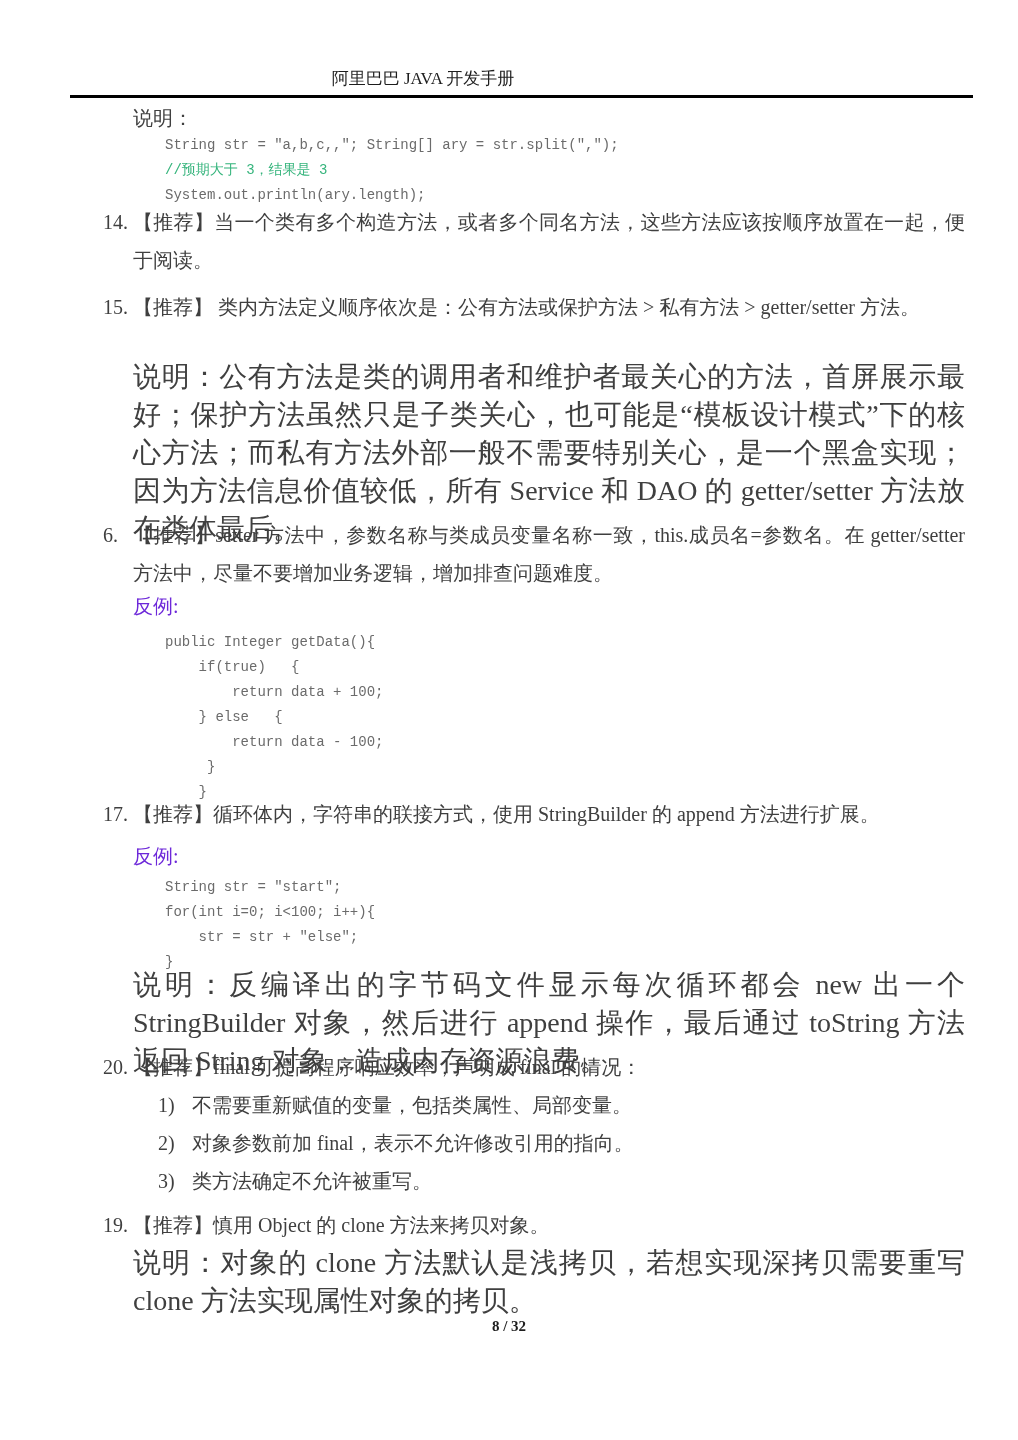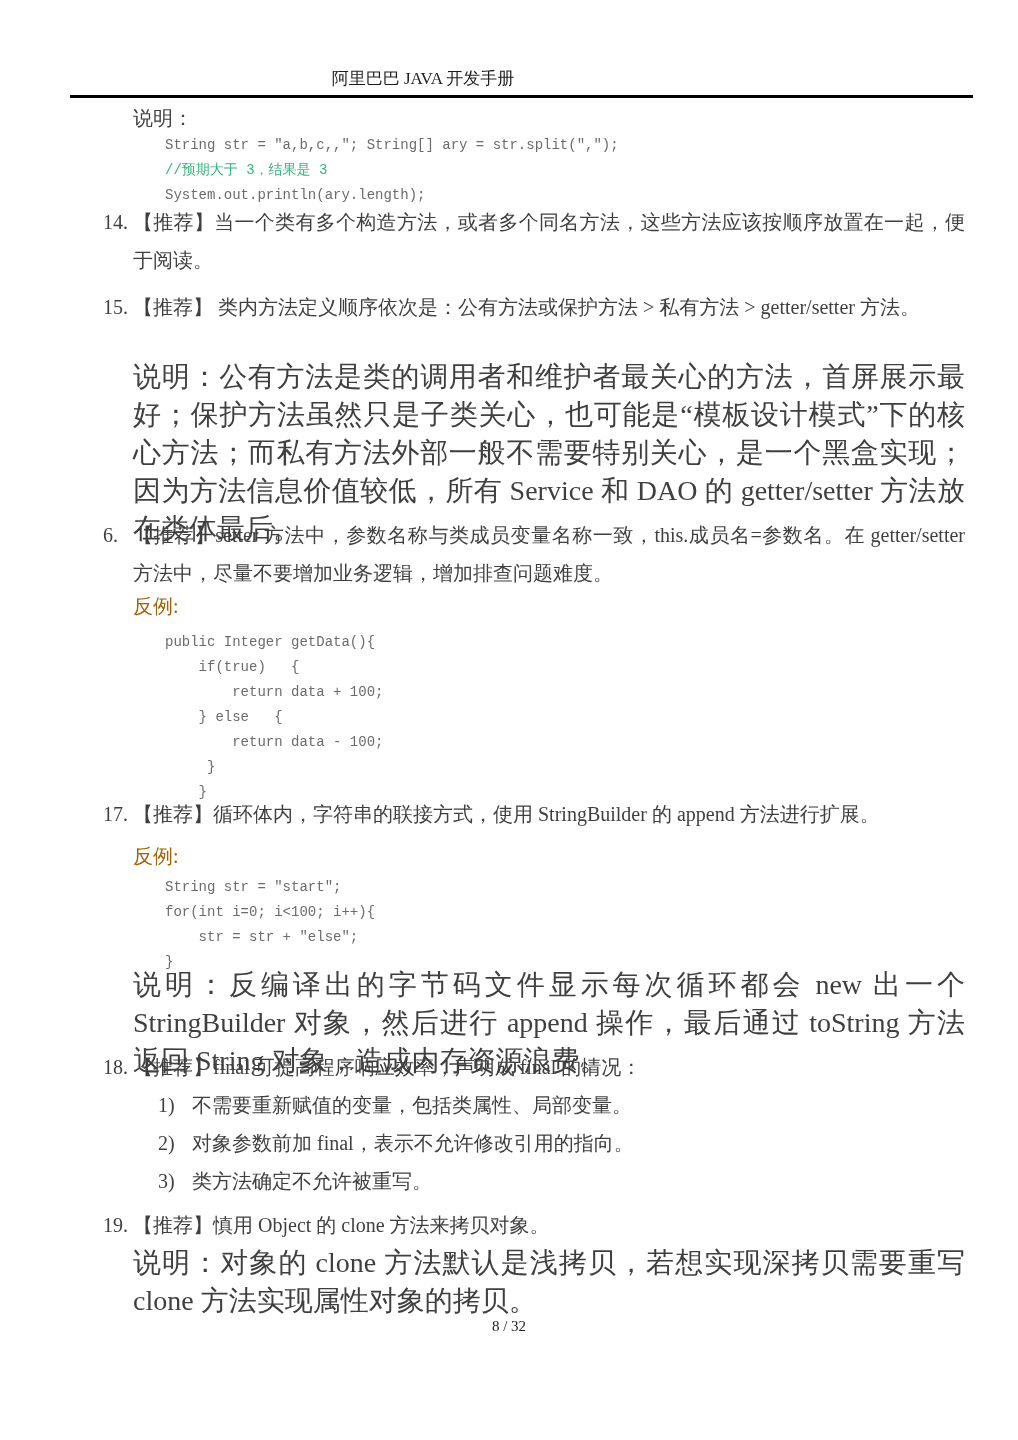--- a/index.html
+++ b/index.html
@@ -23,39 +23,39 @@
   .item{
     left:103px;width:862px;padding-left:30px;box-sizing:border-box;
     font-size:20px;line-height:38px;text-align:justify;
   }
   .item .num{position:absolute;left:0;top:0;}
   .note{
     left:133px;width:832px;
     font-size:28px;line-height:38px;text-align:justify;
   }
   .label-note{color:#404040;}
-  .label-counter{color:#a16207;}
+  .label-counter{color:#6d28d9;}
   .counter-line{left:133px;font-size:20px;line-height:30px;}
   .note-label-line{left:133px;font-size:20px;line-height:30px;}
   .code{
     left:165px;
     font-family:"Liberation Mono", monospace;
     font-size:14px;line-height:25px;color:#6b6b6b;
   }
   .code .cl{white-space:pre;}
   .code .green{color:#35b47c;}
   .sublist{
     left:158px;width:807px;
     font-size:20px;line-height:38px;
   }
   .subrow{position:relative;padding-left:34px;}
   .subrow .snum{position:absolute;left:0;top:0;}
   .footer{
     position:absolute;top:1316px;left:0;width:1018px;
-    text-align:center;font-size:15px;font-weight:normal;color:#1d1d1d;line-height:20px;
+    text-align:center;font-size:15px;font-weight:bold;color:#1d1d1d;line-height:20px;
   }
 </style>
 </head>
 <body>
 
 <div class="page">
 
   <div class="header-title">阿里巴巴 JAVA 开发手册</div>
   <div class="header-rule"></div>
 
@@ -116,21 +116,21 @@
     <div class="cl">for(int i=0; i&lt;100; i++){</div>
     <div class="cl">    str = str + ″else″;</div>
     <div class="cl">}</div>
   </div>
 
   <div class="blk note" style="top:966px">
     <span class="label-note">说明：</span><span>反编译出的字节码文件显示每次循环都会 new 出一个 StringBuilder 对象，然后进行 append 操作，最后通过 toString 方法返回 String 对象，造成内存资源浪费。</span>
   </div>
 
   <div class="blk item" style="top:1048px">
-    <span class="num">18.</span>
+    <span class="num">20.</span>
     <span>【推荐】final 可提高程序响应效率，声明成 final 的情况：</span>
   </div>
 
   <div class="blk sublist" style="top:1086px">
     <div class="subrow">
       <span class="snum">1)</span>
       <span>不需要重新赋值的变量，包括类属性、局部变量。</span>
     </div>
     <div class="subrow">
       <span class="snum">2)</span>

